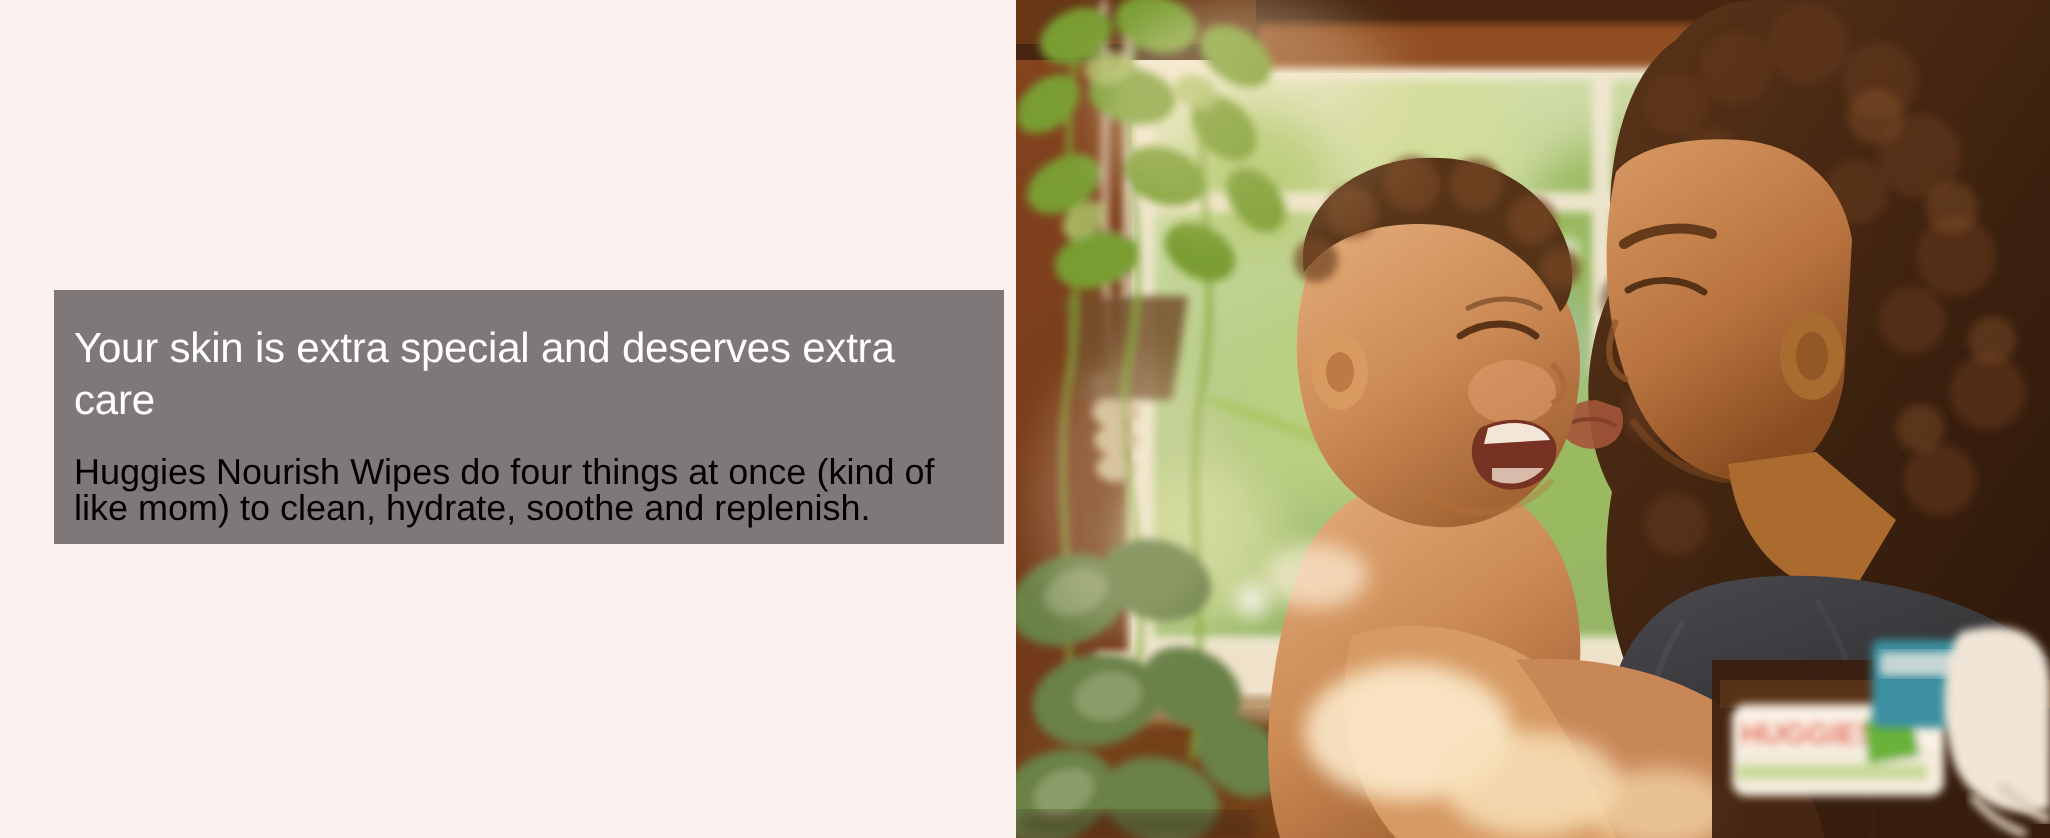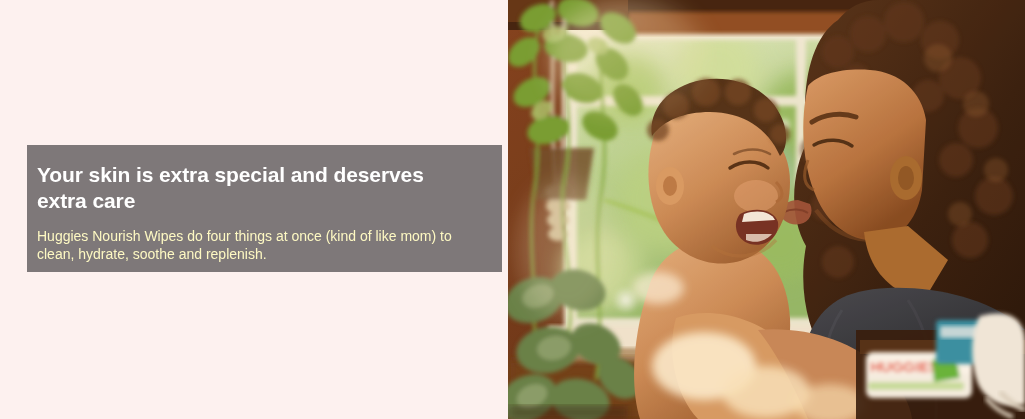--- a/index.html
+++ b/index.html
@@ -39,31 +39,31 @@
     top: 145px;
     width: 475px;
     height: 127px;
     background: #7e7879;
     padding: 17px 32px 0 10px;
   }
 
   .copy-headline {
     font-size: 21px;
     line-height: 26px;
-    font-weight: bold;
+    font-weight: normal;
     color: #ffffff;
     letter-spacing: -0.1px;
     max-width: 430px;
   }
 
   .copy-body {
     margin-top: 13px;
-    font-size: 14px;
+    font-size: 18px;
     line-height: 18px;
-    color: #fef9c3;
+    color: #000000;
     max-width: 452px;
   }
 
   
   .photo {
     position: absolute;
     left: 508px;
     top: 0;
     width: 517px;
     height: 419px;

